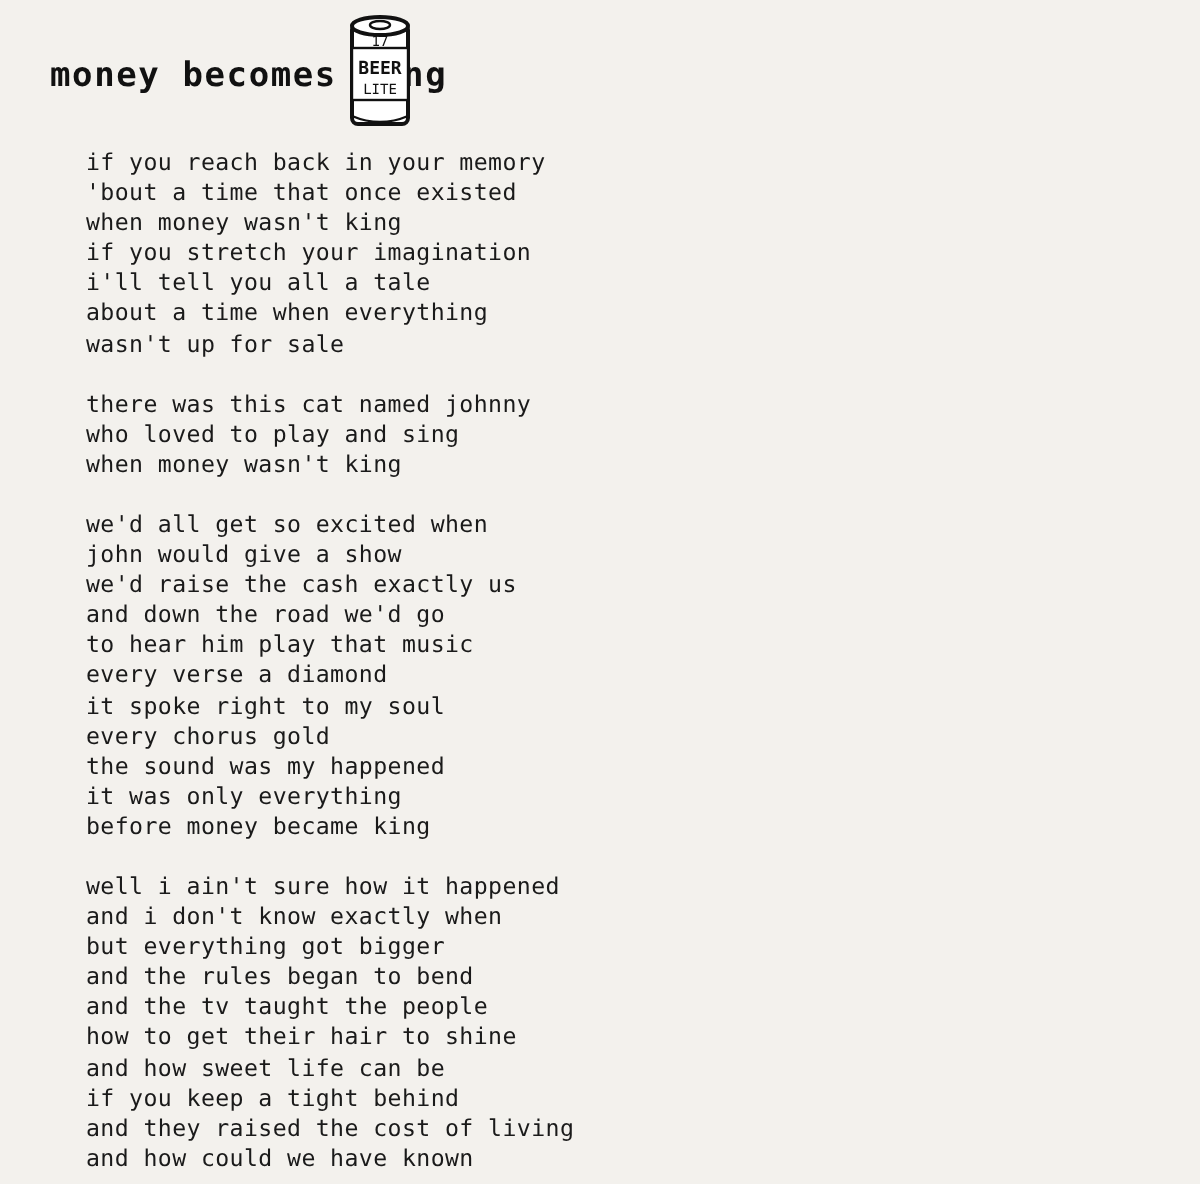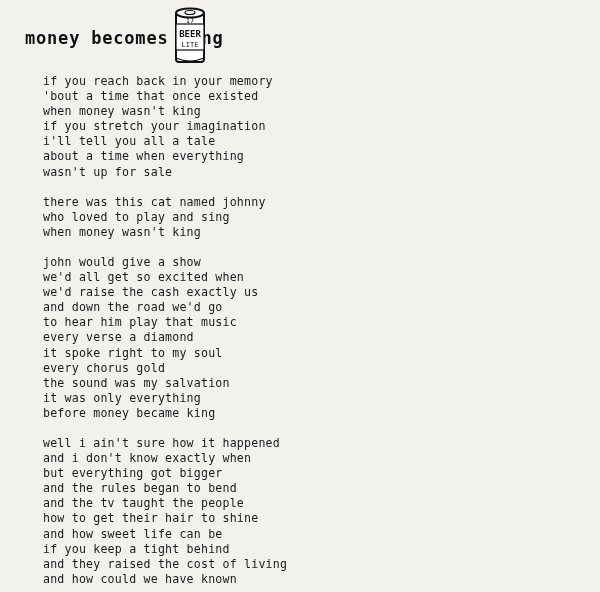--- a/index.html
+++ b/index.html
@@ -116,29 +116,29 @@
         <div class="line">wasn't up for sale</div>
       </div>
 
       <div class="stanza">
         <div class="line">there was this cat named johnny</div>
         <div class="line">who loved to play and sing</div>
         <div class="line">when money wasn't king</div>
       </div>
 
       <div class="stanza">
+        <div class="line">we'd all get so excited when</div>
         <div class="line">john would give a show</div>
-        <div class="line">we'd all get so excited when</div>
         <div class="line">we'd raise the cash exactly us</div>
         <div class="line">and down the road we'd go</div>
         <div class="line">to hear him play that music</div>
         <div class="line">every verse a diamond</div>
         <div class="line">it spoke right to my soul</div>
         <div class="line">every chorus gold</div>
-        <div class="line">the sound was my salvation</div>
+        <div class="line">the sound was my happened</div>
         <div class="line">it was only everything</div>
         <div class="line">before money became king</div>
       </div>
 
       <div class="stanza">
         <div class="line">well i ain't sure how it happened</div>
         <div class="line">and i don't know exactly when</div>
         <div class="line">but everything got bigger</div>
         <div class="line">and the rules began to bend</div>
         <div class="line">and the tv taught the people</div>

